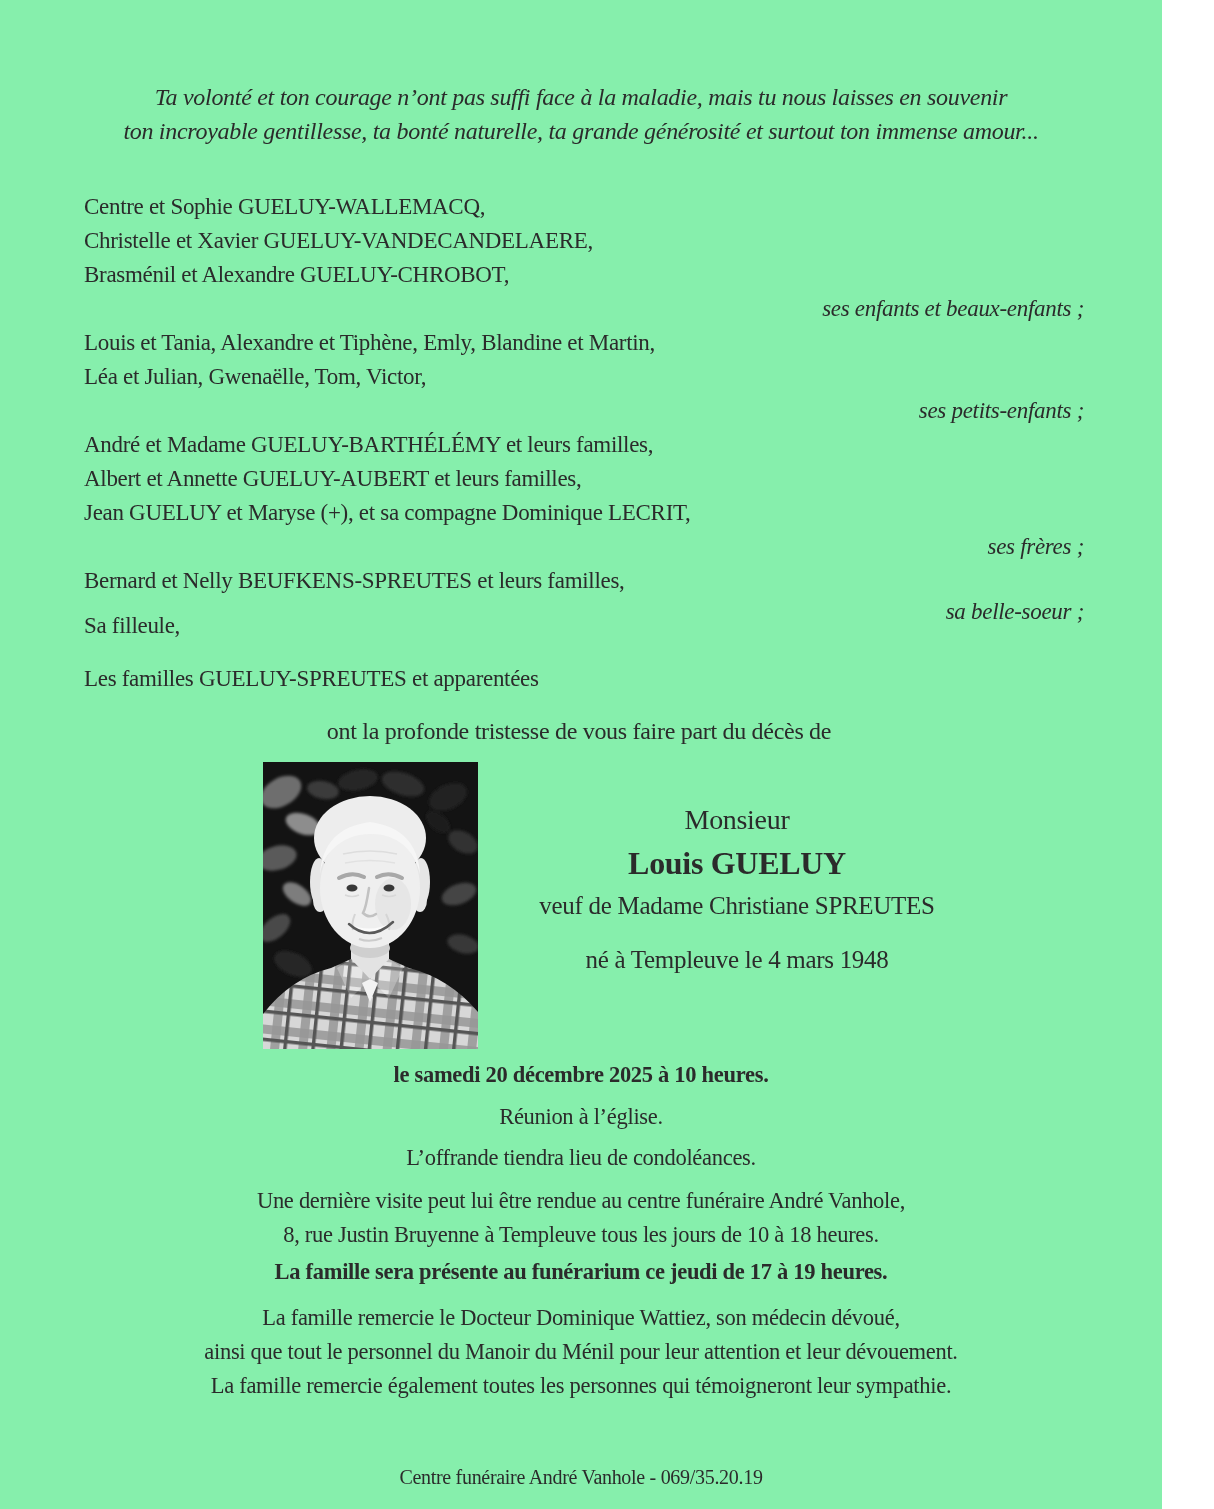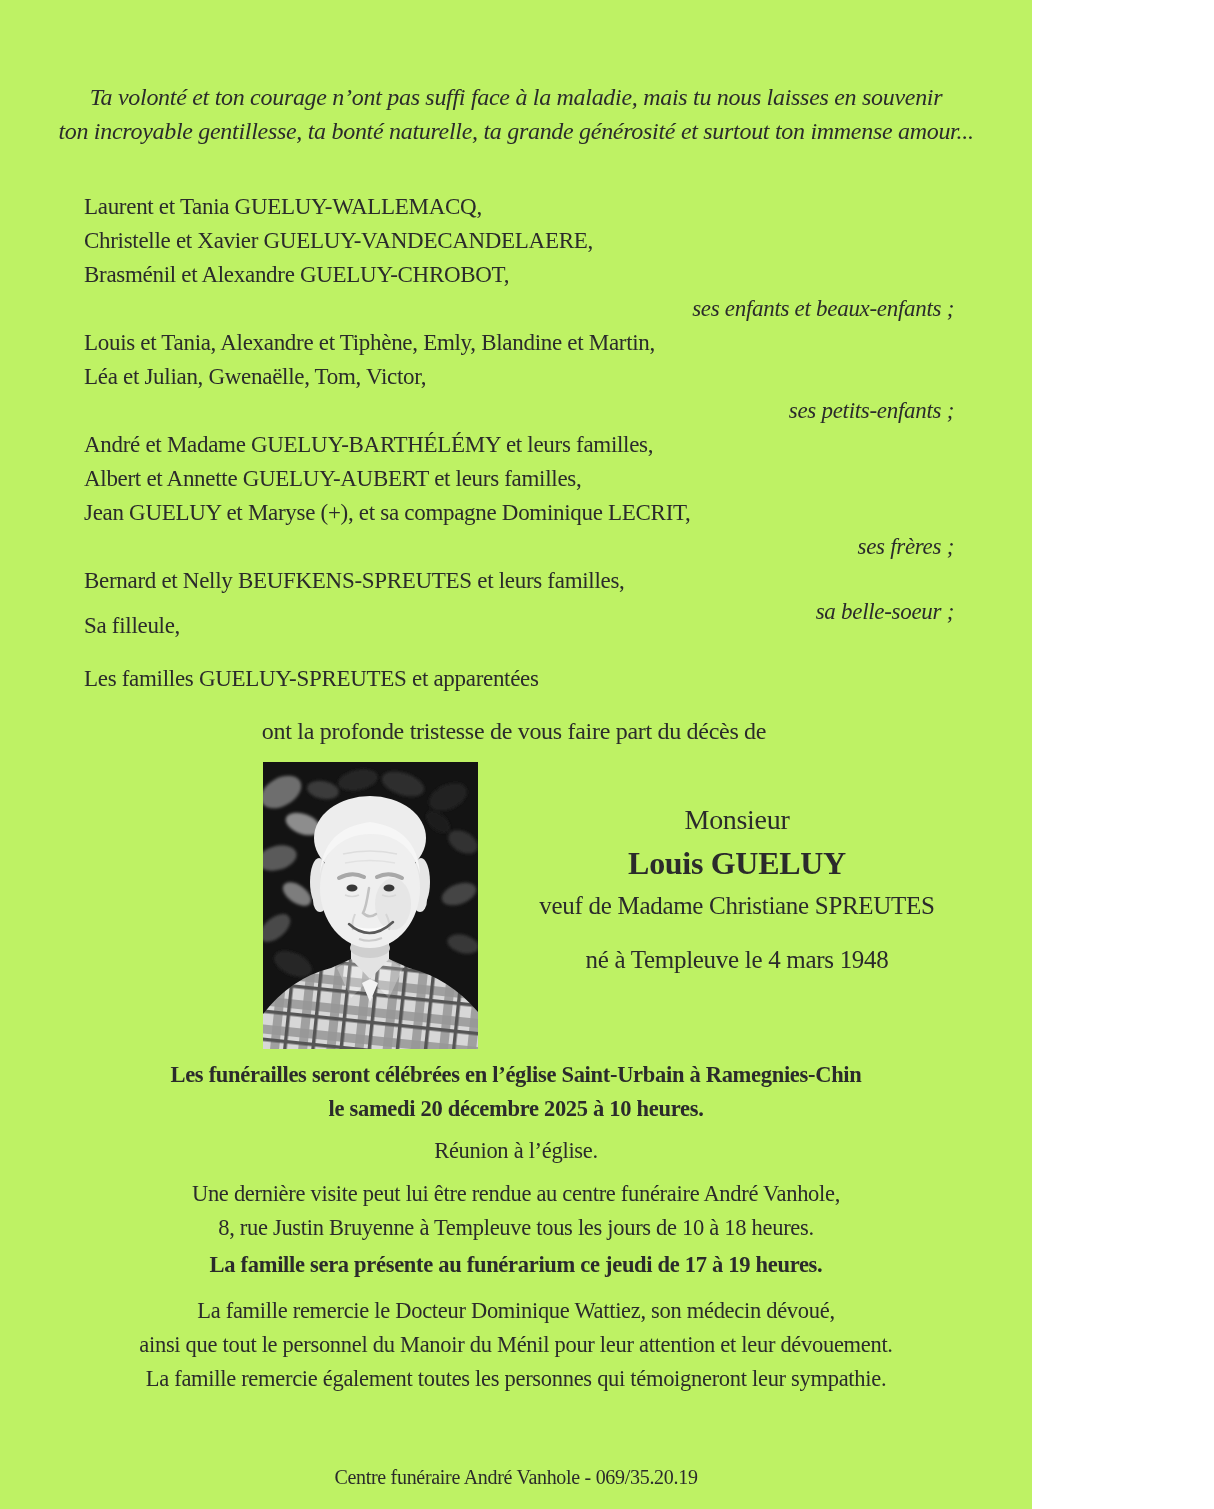--- a/index.html
+++ b/index.html
@@ -1,20 +1,20 @@
 <!DOCTYPE html>
 <html lang="fr"><head>
 <meta charset="utf-8">
 <style>
   html, body { margin: 0; padding: 0; background: #ffffff; }
   .page {
     position: relative;
-    width: 1032px;
+    width: 1162px;
     height: 1509px;
-    background: #bef264;
+    background: #86efac;
     font-family: "Liberation Serif", "DejaVu Serif", serif;
     color: #2b2b2b;
     letter-spacing: -0.3px;
     overflow: hidden;
   }
   
   .epigraph {
     position: absolute; top: 80px; left: 0; right: 0;
     text-align: center; font-style: italic; font-size: 24px; line-height: 34px;
   }
@@ -74,21 +74,21 @@
 <body>
 
 <div class="page">
 
   <div class="epigraph">
     <div>Ta volonté et ton courage n’ont pas suffi face à la maladie, mais tu nous laisses en souvenir</div>
     <div>ton incroyable gentillesse, ta bonté naturelle, ta grande générosité et surtout ton immense amour...</div>
   </div>
 
   <div class="family">
-    <div class="fline">Laurent et Tania GUELUY-WALLEMACQ,</div>
+    <div class="fline">Centre et Sophie GUELUY-WALLEMACQ,</div>
     <div class="fline">Christelle et Xavier GUELUY-VANDECANDELAERE,</div>
     <div class="fline">Brasménil et Alexandre GUELUY-CHROBOT,</div>
     <div class="flabel">ses enfants et beaux-enfants ;</div>
     <div class="fline">Louis et Tania, Alexandre et Tiphène, Emly, Blandine et Martin,</div>
     <div class="fline">Léa et Julian, Gwenaëlle, Tom, Victor,</div>
     <div class="flabel">ses petits-enfants ;</div>
     <div class="fline">André et Madame GUELUY-BARTHÉLÉMY et leurs familles,</div>
     <div class="fline">Albert et Annette GUELUY-AUBERT et leurs familles,</div>
     <div class="fline">Jean GUELUY et Maryse (+), et sa compagne Dominique LECRIT,</div>
     <div class="flabel">ses frères ;</div>
@@ -185,23 +185,23 @@
   </div>
 
   <div class="deceased">
     <div class="deceased-title">Monsieur</div>
     <div class="deceased-name">Louis GUELUY</div>
     <div class="deceased-widower">veuf de Madame Christiane SPREUTES</div>
     <div class="deceased-born">né à Templeuve le 4 mars 1948</div>
   </div>
 
   <div class="ceremony">
-    <div class="bold">Les funérailles seront célébrées en l’église Saint-Urbain à Ramegnies-Chin</div>
     <div class="bold">le samedi 20 décembre 2025 à 10 heures.</div>
     <div class="mt8">Réunion à l’église.</div>
+    <div class="mt7">L’offrande tiendra lieu de condoléances.</div>
     <div class="mt9">Une dernière visite peut lui être rendue au centre funéraire André Vanhole,</div>
     <div>8, rue Justin Bruyenne à Templeuve tous les jours de 10 à 18 heures.</div>
     <div class="bold mt3">La famille sera présente au funérarium ce jeudi de 17 à 19 heures.</div>
     <div class="mt12">La famille remercie le Docteur Dominique Wattiez, son médecin dévoué,</div>
     <div>ainsi que tout le personnel du Manoir du Ménil pour leur attention et leur dévouement.</div>
     <div>La famille remercie également toutes les personnes qui témoigneront leur sympathie.</div>
   </div>
 
   <div class="footer">Centre funéraire André Vanhole - 069/35.20.19</div>
 

